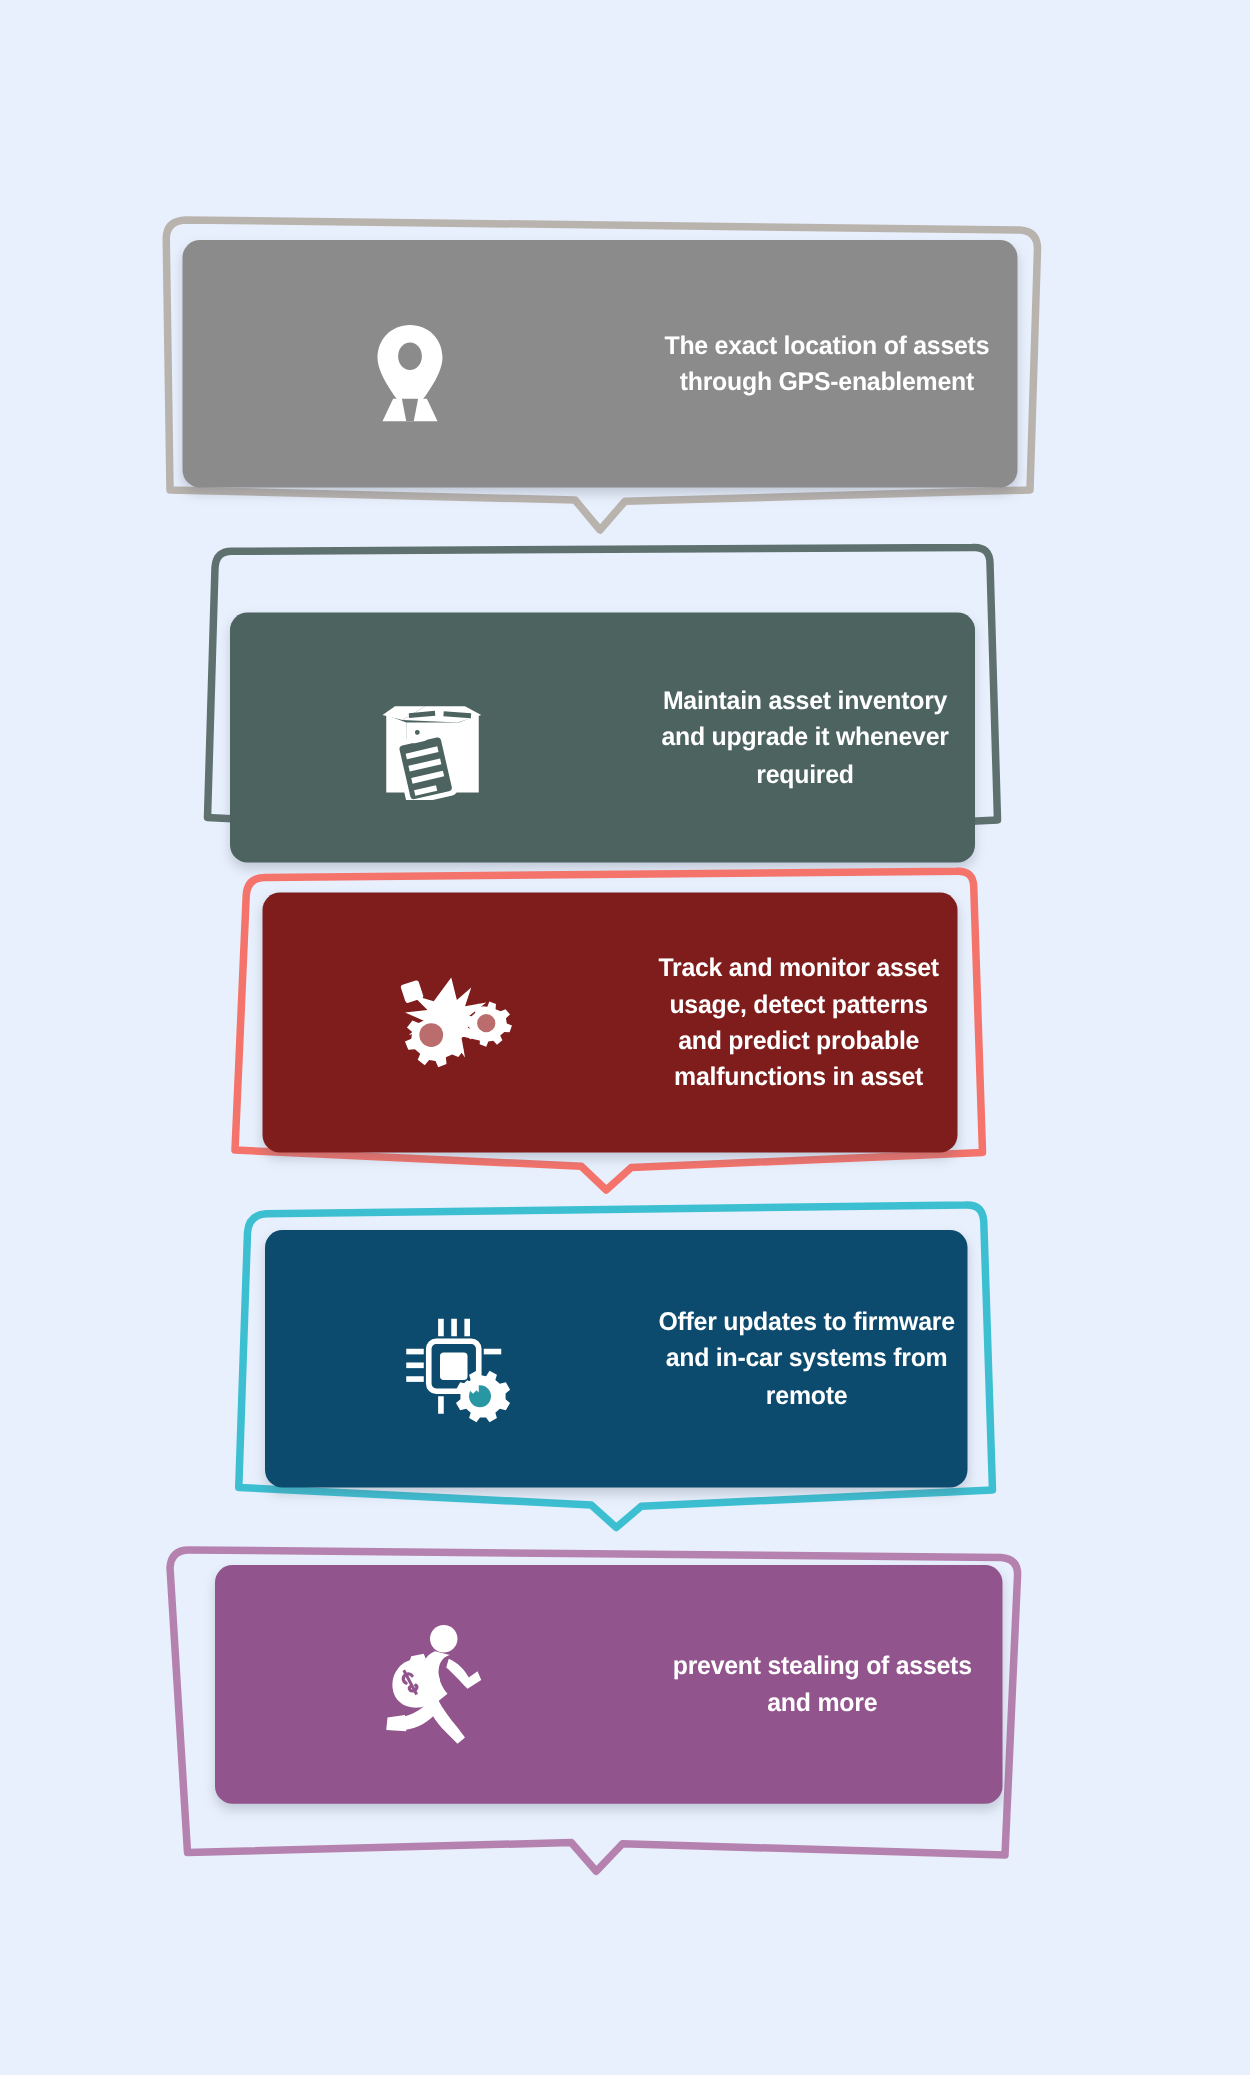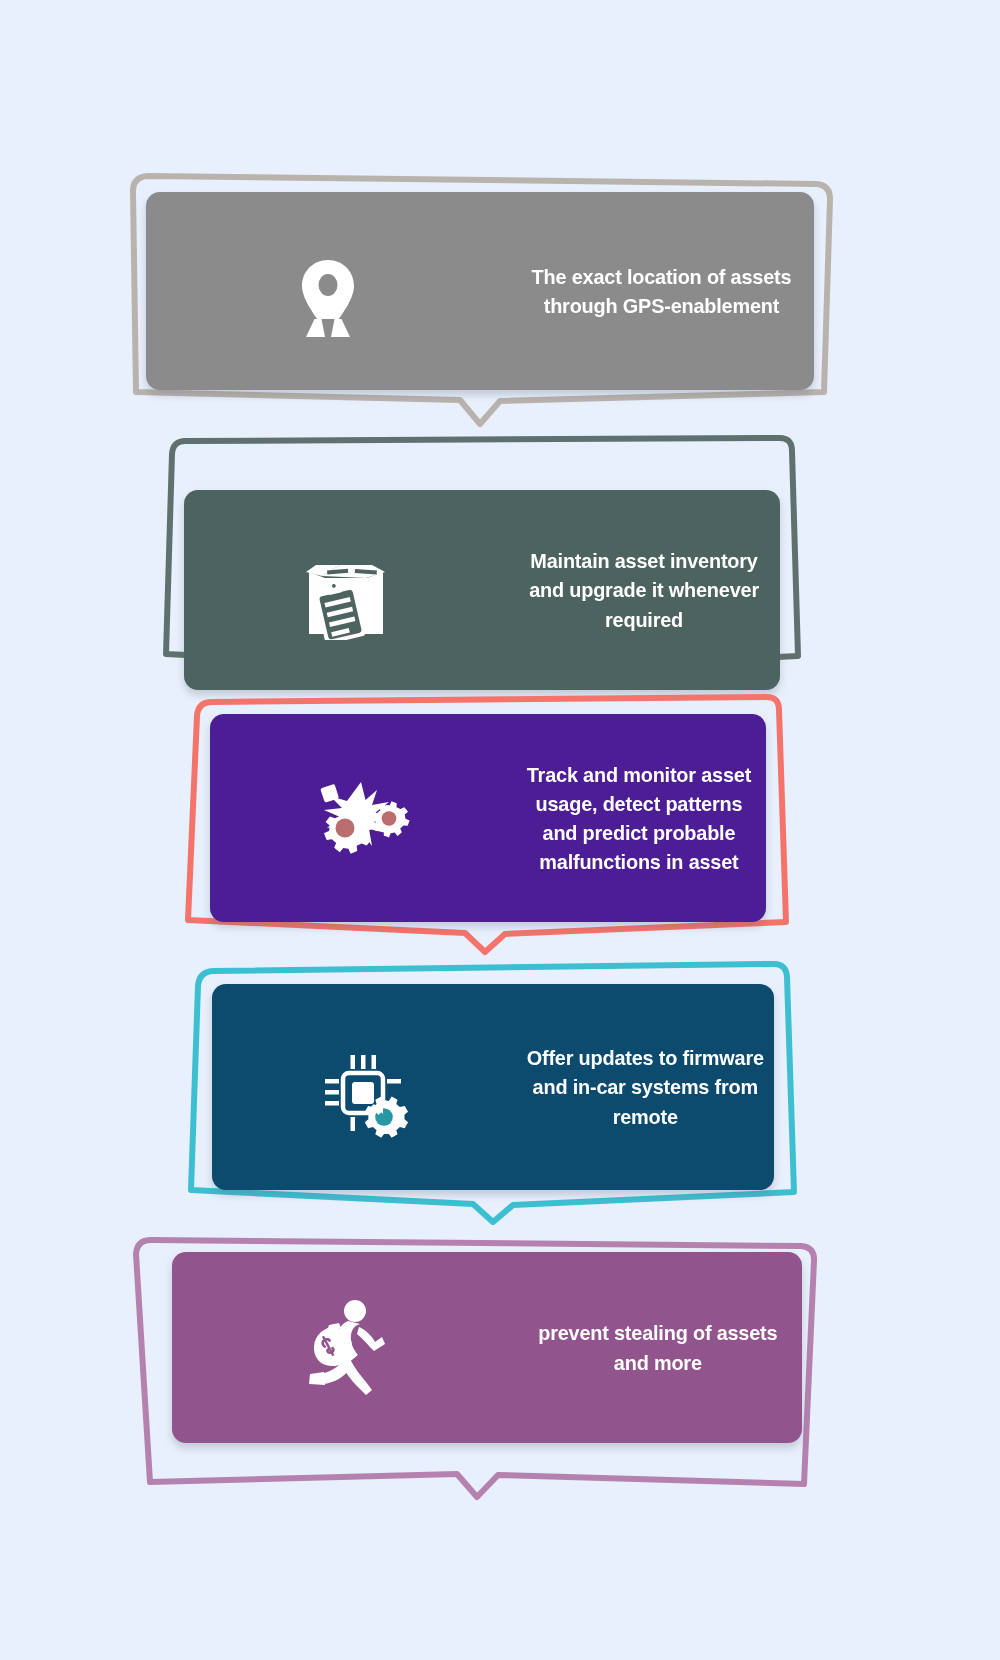--- a/index.html
+++ b/index.html
@@ -112,21 +112,21 @@
         </svg>
       </div>
       <div class="card-text">Maintain asset inventory and upgrade it whenever required</div>
     </div>
   </div>
 
   <div class="card-block" style="left:182px; top:694px; width:610px; height:258px;">
     <svg class="outline-svg" width="610" height="258" viewBox="0 0 610 258">
       <path d="M15 22 Q16 8 30 8 L583 3 Q597 2 597 16 L604 228 L323 240 L303 258 L283 239 L6 226 Z" fill="none" stroke-width="6" stroke-linejoin="round" stroke-linecap="round" style="stroke:#f4736b;"></path>
     </svg>
-    <div class="inner" style="left:28px; top:20px; width:556px; height:208px; background:#4c1d95;">
+    <div class="inner" style="left:28px; top:20px; width:556px; height:208px; background:#7f1d1d;">
       <div class="icon-box" style="height:112px; padding-bottom:4px;">
         <svg width="108" height="96" viewBox="0 0 108 96">
 
           <rect x="15" y="12" width="15" height="15" rx="2" fill="#fff" transform="rotate(-18 22 19)"></rect>
 
           <path d="M54 8 L58.5 26 L70 16 L65 31 L82 28 L68.5 38.5 L85 45 L67 47.5 L79 59 L62 55 L65 72 L55 58 L48 74 L45 56 L33 66 L37 50 L20 54 L33 43 L17 36 L35 34 L23 22 L40 27 Z" fill="#fff"></path>
 
           <g transform="translate(38,62)">
             <path d="M0,-31 L6.6,-29.5 L10.3,-35.6 L18.2,-31 L16.6,-24.4 L22.6,-20.6 L29.2,-22.2 L33.8,-14.3 L27.8,-10.5 L27.8,-3.5 L33.8,0.3 L29.2,8.2 L22.6,6.6 L16.6,10.4 L18.2,17 L10.3,21.6 L6.6,15.6 L0,15.6 L-3.7,21.6 L-11.6,17 L-10,10.4 L-16,6.6 L-22.6,8.2 L-27.2,0.3 L-21.2,-3.5 L-21.2,-10.5 L-27.2,-14.3 L-22.6,-22.2 L-16,-20.6 L-10,-24.4 L-11.6,-31 L-3.7,-35.6 L0,-29.5 Z" fill="#fff" transform="scale(0.78) rotate(8)"></path>
             <circle cx="0" cy="-8" r="9.5" fill="#bb6d6d"></circle>

